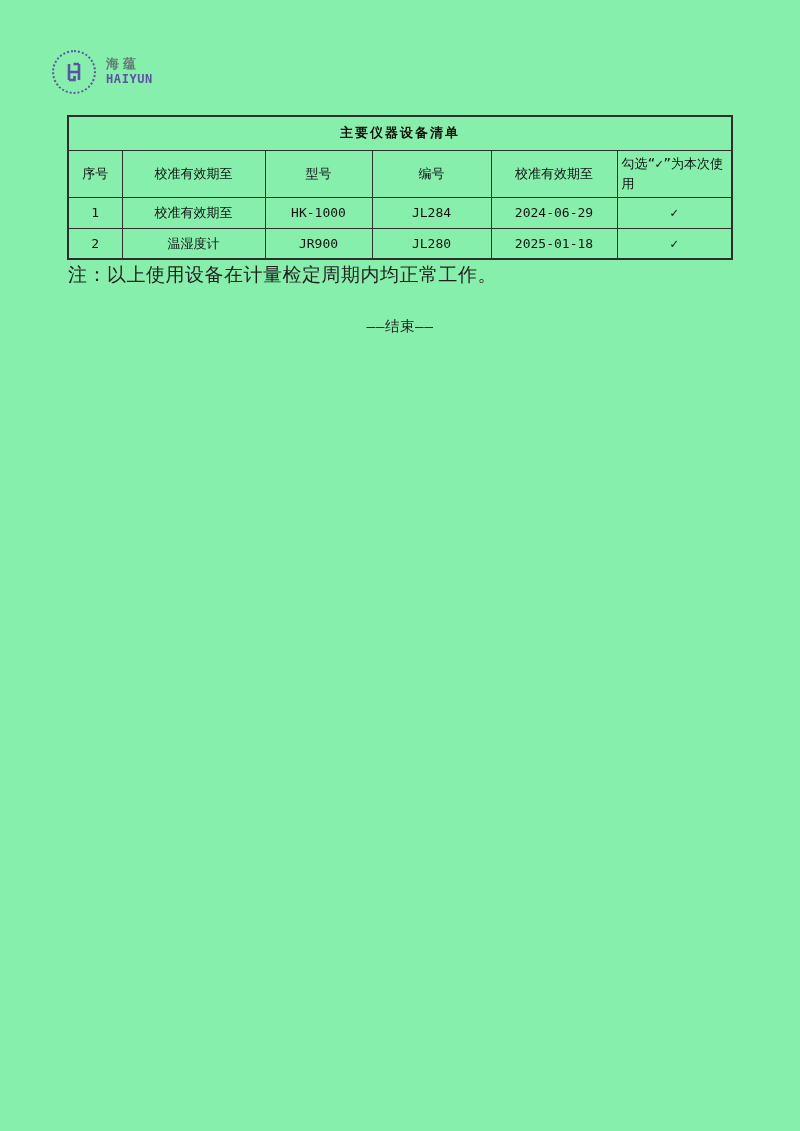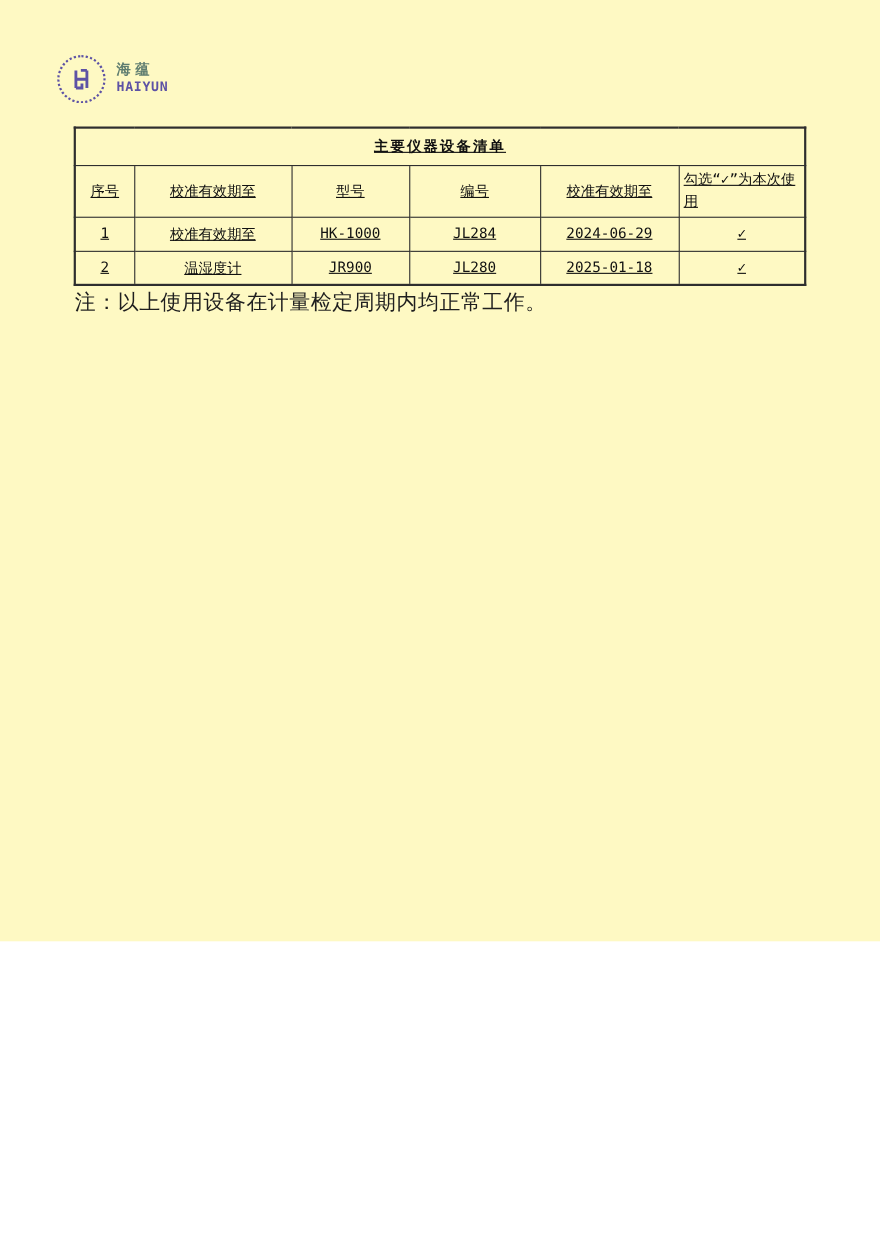--- a/index.html
+++ b/index.html
@@ -1,20 +1,20 @@
 <!DOCTYPE html>
 <html><head>
 <meta charset="utf-8">
 <style>
   * { margin:0; padding:0; box-sizing:border-box; }
   html,body { background:#ffffff; }
   .page {
     position:relative;
-    width:800px; height:856px;
-    background:#fef9c3;
+    width:800px; height:1131px;
+    background:#86efac;
     font-family:"DejaVu Sans Mono","DejaVu Serif",serif;
     color:#1f1f1f;
     overflow:hidden;
   }
 
   
   .logo { position:absolute; left:52px; top:50px; display:flex; align-items:center; gap:10px; }
   .logo-circle {
     width:44px; height:44px; border-radius:50%;
     border:2px dotted #5d52a5;
@@ -27,21 +27,21 @@
 
   
   table.equip {
     position:absolute; left:67px; top:115px;
     width:664px; border-collapse:collapse; table-layout:fixed;
     border:2px solid #2e2e2e;
   }
   table.equip td {
     border:1px solid #2e2e2e;
     text-align:center; vertical-align:middle;
-    font-size:13px; padding:0; color:#111;text-decoration:underline;
+    font-size:13px; padding:0; color:#111;
   }
   td.tbl-title {
     height:34px; font-size:20px; font-weight:bold; letter-spacing:2px;
   }
   tr.head td { height:45px; font-size:13px; }
   tr.head td.wrap { text-align:left; padding:3px 4px; line-height:1.55; }
   tr.datarow td { height:31px; }
   td.check { font-size:14px; }
 
   
@@ -111,15 +111,16 @@
         <td>JR900</td>
         <td>JL280</td>
         <td>2025-01-18</td>
         <td class="check">✓</td>
       </tr>
     </tbody>
   </table>
 
   <div class="note">注：以上使用设备在计量检定周期内均正常工作。</div>
 
+  <div class="end-marker">——结束——</div>
 
 
 </div>
 
 </body></html>

